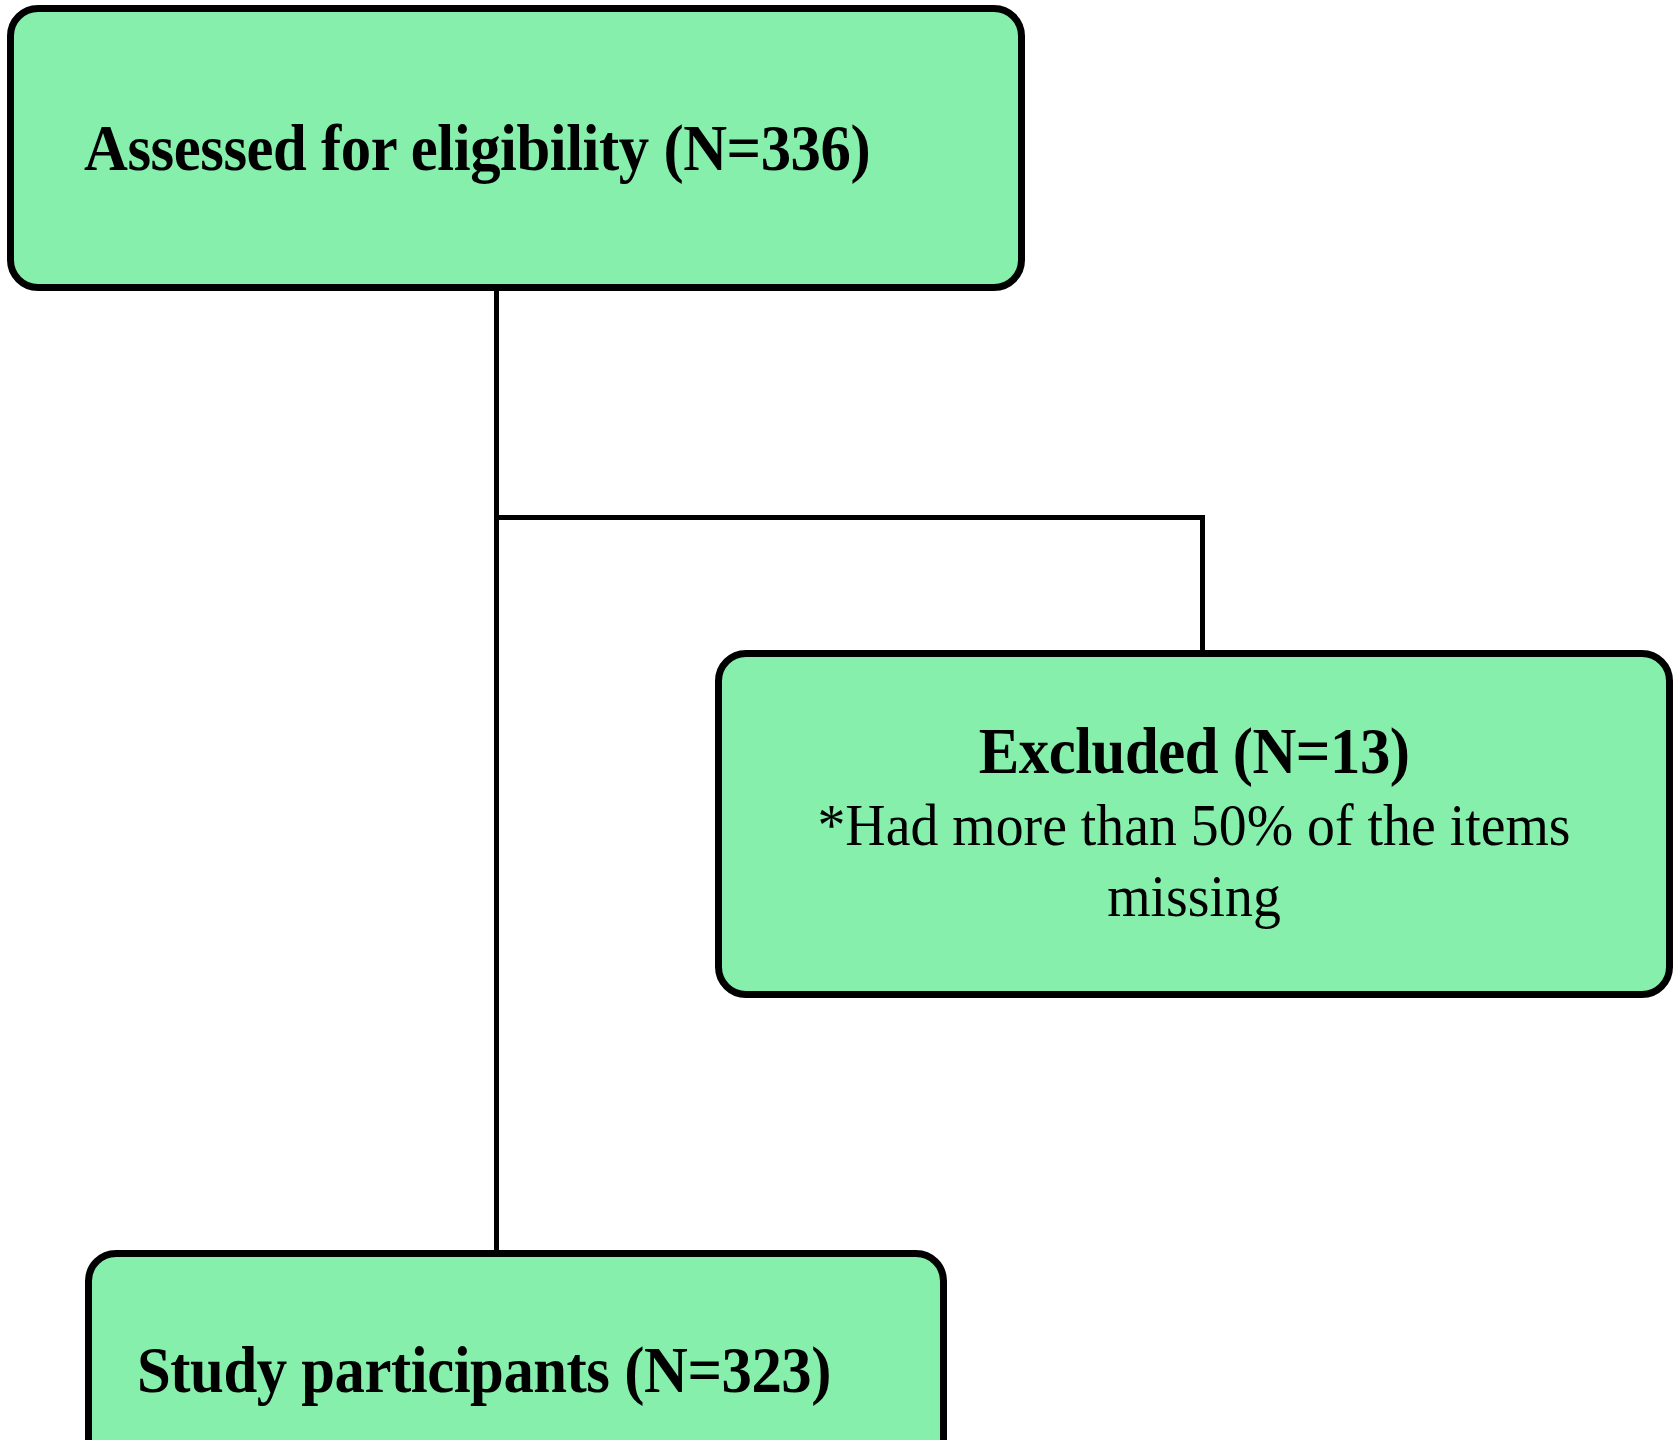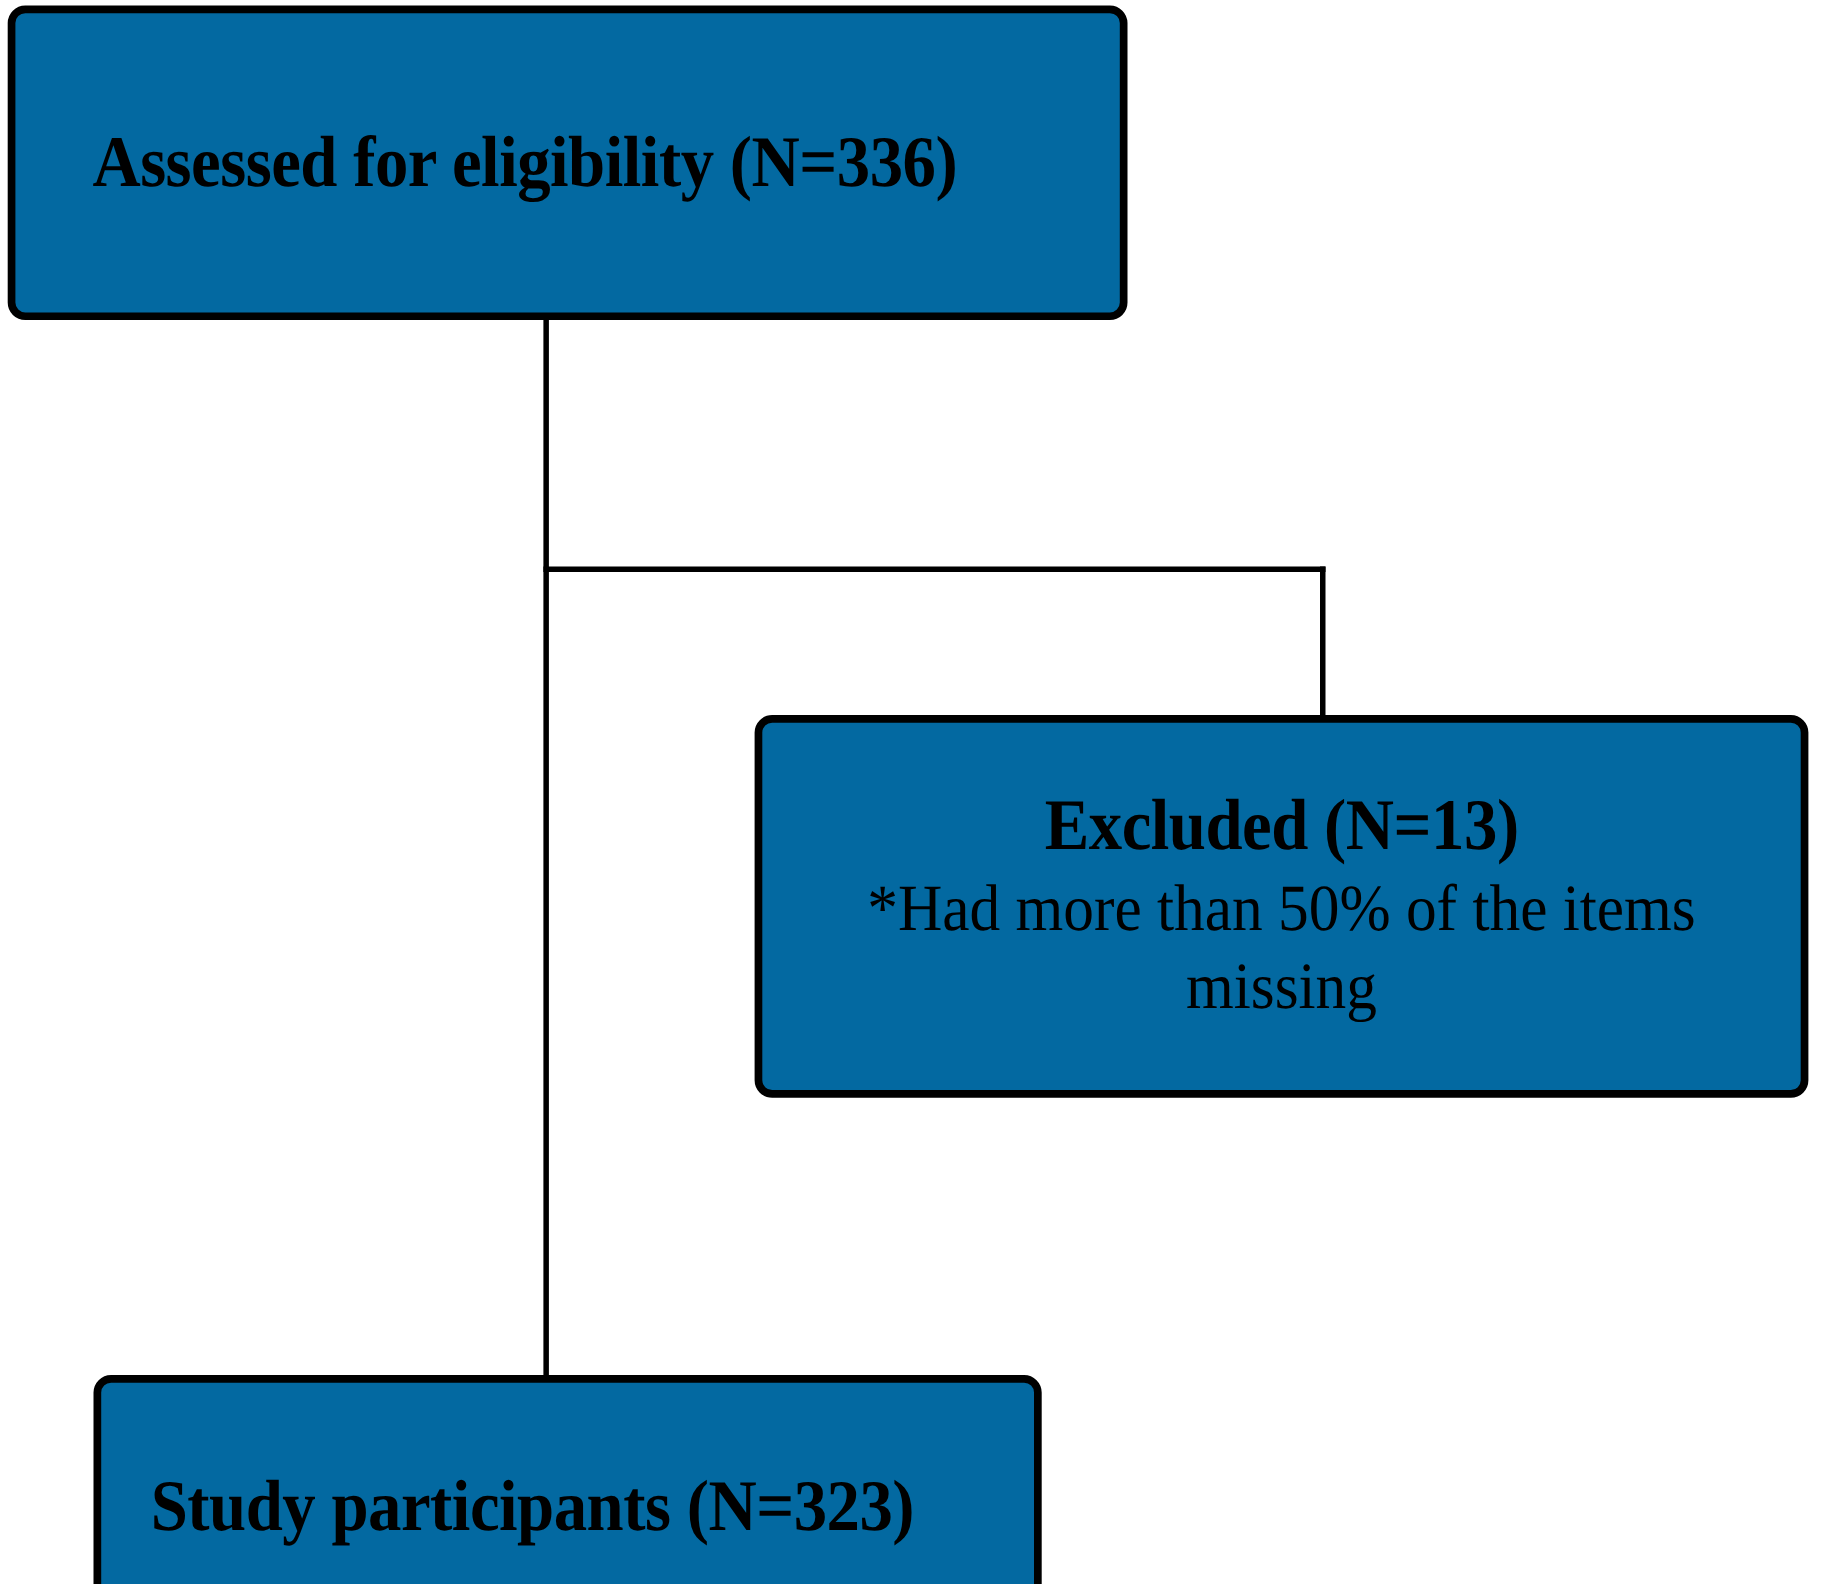--- a/index.html
+++ b/index.html
@@ -14,39 +14,39 @@
     background: #ffffff;
     overflow: hidden;
     font-family: "Liberation Serif", "DejaVu Serif", serif;
     color: #000000;
   }
 
   
   .node {
     position: absolute;
     box-sizing: border-box;
-    background: #0369a1;
+    background: #86efac;
     border: 7px solid #000000;
-    border-radius: 16px;
+    border-radius: 31px;
     display: flex;
     flex-direction: column;
     justify-content: center;
   }
 
   .node-eligibility {
     left: 7px;
     top: 5px;
     width: 1018px;
     height: 286px;
     padding-left: 70px;
     align-items: flex-start;
   }
 
   .node-excluded {
-    left: 686px;
+    left: 715px;
     top: 650px;
     width: 958px;
     height: 348px;
     align-items: center;
     padding: 0 28px;
   }
 
   .node-participants {
     left: 85px;
     top: 1250px;

